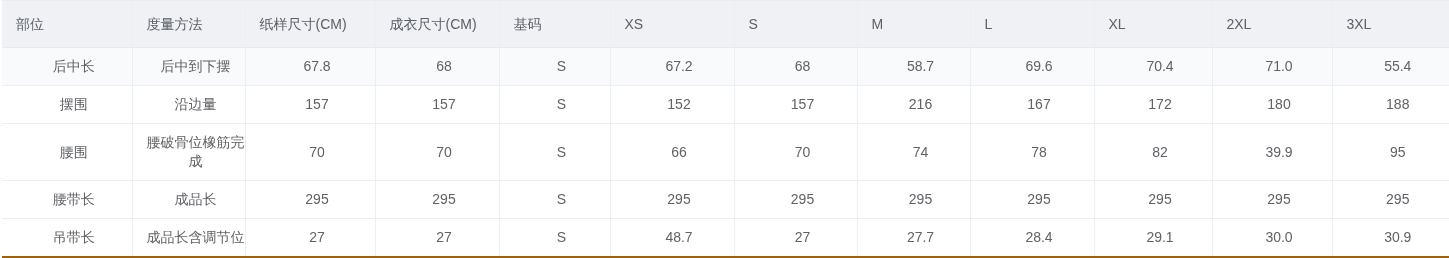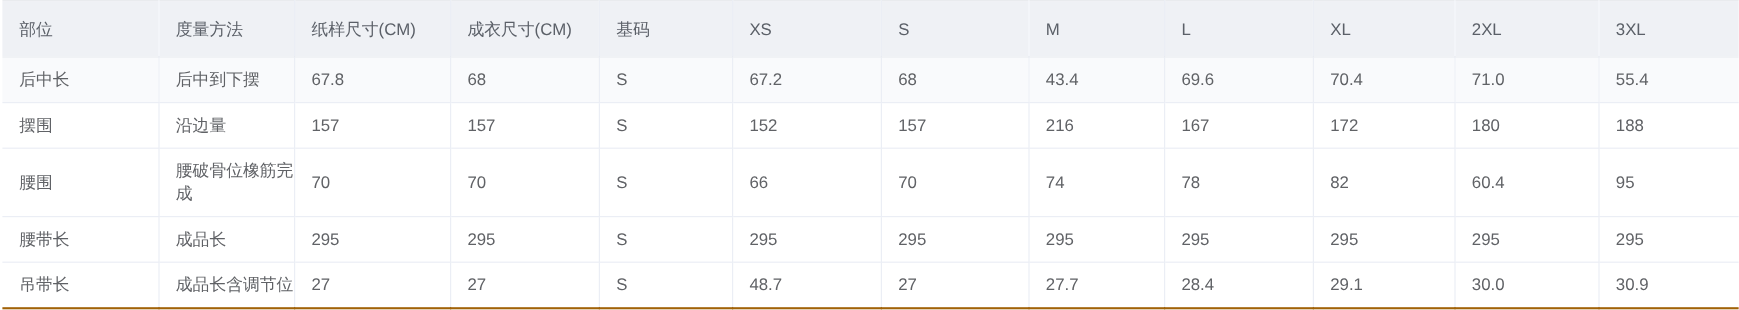--- a/index.html
+++ b/index.html
@@ -47,20 +47,21 @@
   }
   thead tr.header-row th {
     background: #eff1f5;
     height: 46px;
     color: #5b6068;
     border-bottom: 1px solid #e6e9ee;
   }
   tbody tr.data-row td {
     background: #ffffff;
     height: 37px;
+    text-align: center;
   }
   tbody tr.data-row.row-tinted td {
     background: #f9fafc;
   }
   tbody tr.data-row.row-tall td {
     height: 56px;
   }
   
   col.c0  { width: 130px; }
   col.c1  { width: 113px; }
@@ -152,21 +153,21 @@
           <td>
             <span class="cell-text">S</span>
           </td>
           <td>
             <span class="cell-text">67.2</span>
           </td>
           <td>
             <span class="cell-text">68</span>
           </td>
           <td>
-            <span class="cell-text">43.4</span>
+            <span class="cell-text">58.7</span>
           </td>
           <td>
             <span class="cell-text">69.6</span>
           </td>
           <td>
             <span class="cell-text">70.4</span>
           </td>
           <td>
             <span class="cell-text">71.0</span>
           </td>
@@ -237,21 +238,21 @@
           <td>
             <span class="cell-text">74</span>
           </td>
           <td>
             <span class="cell-text">78</span>
           </td>
           <td>
             <span class="cell-text">82</span>
           </td>
           <td>
-            <span class="cell-text">60.4</span>
+            <span class="cell-text">39.9</span>
           </td>
           <td>
             <span class="cell-text">95</span>
           </td>
         </tr>
         <tr class="data-row">
           <td>
             <span class="cell-text">腰带长</span>
           </td>
           <td>

